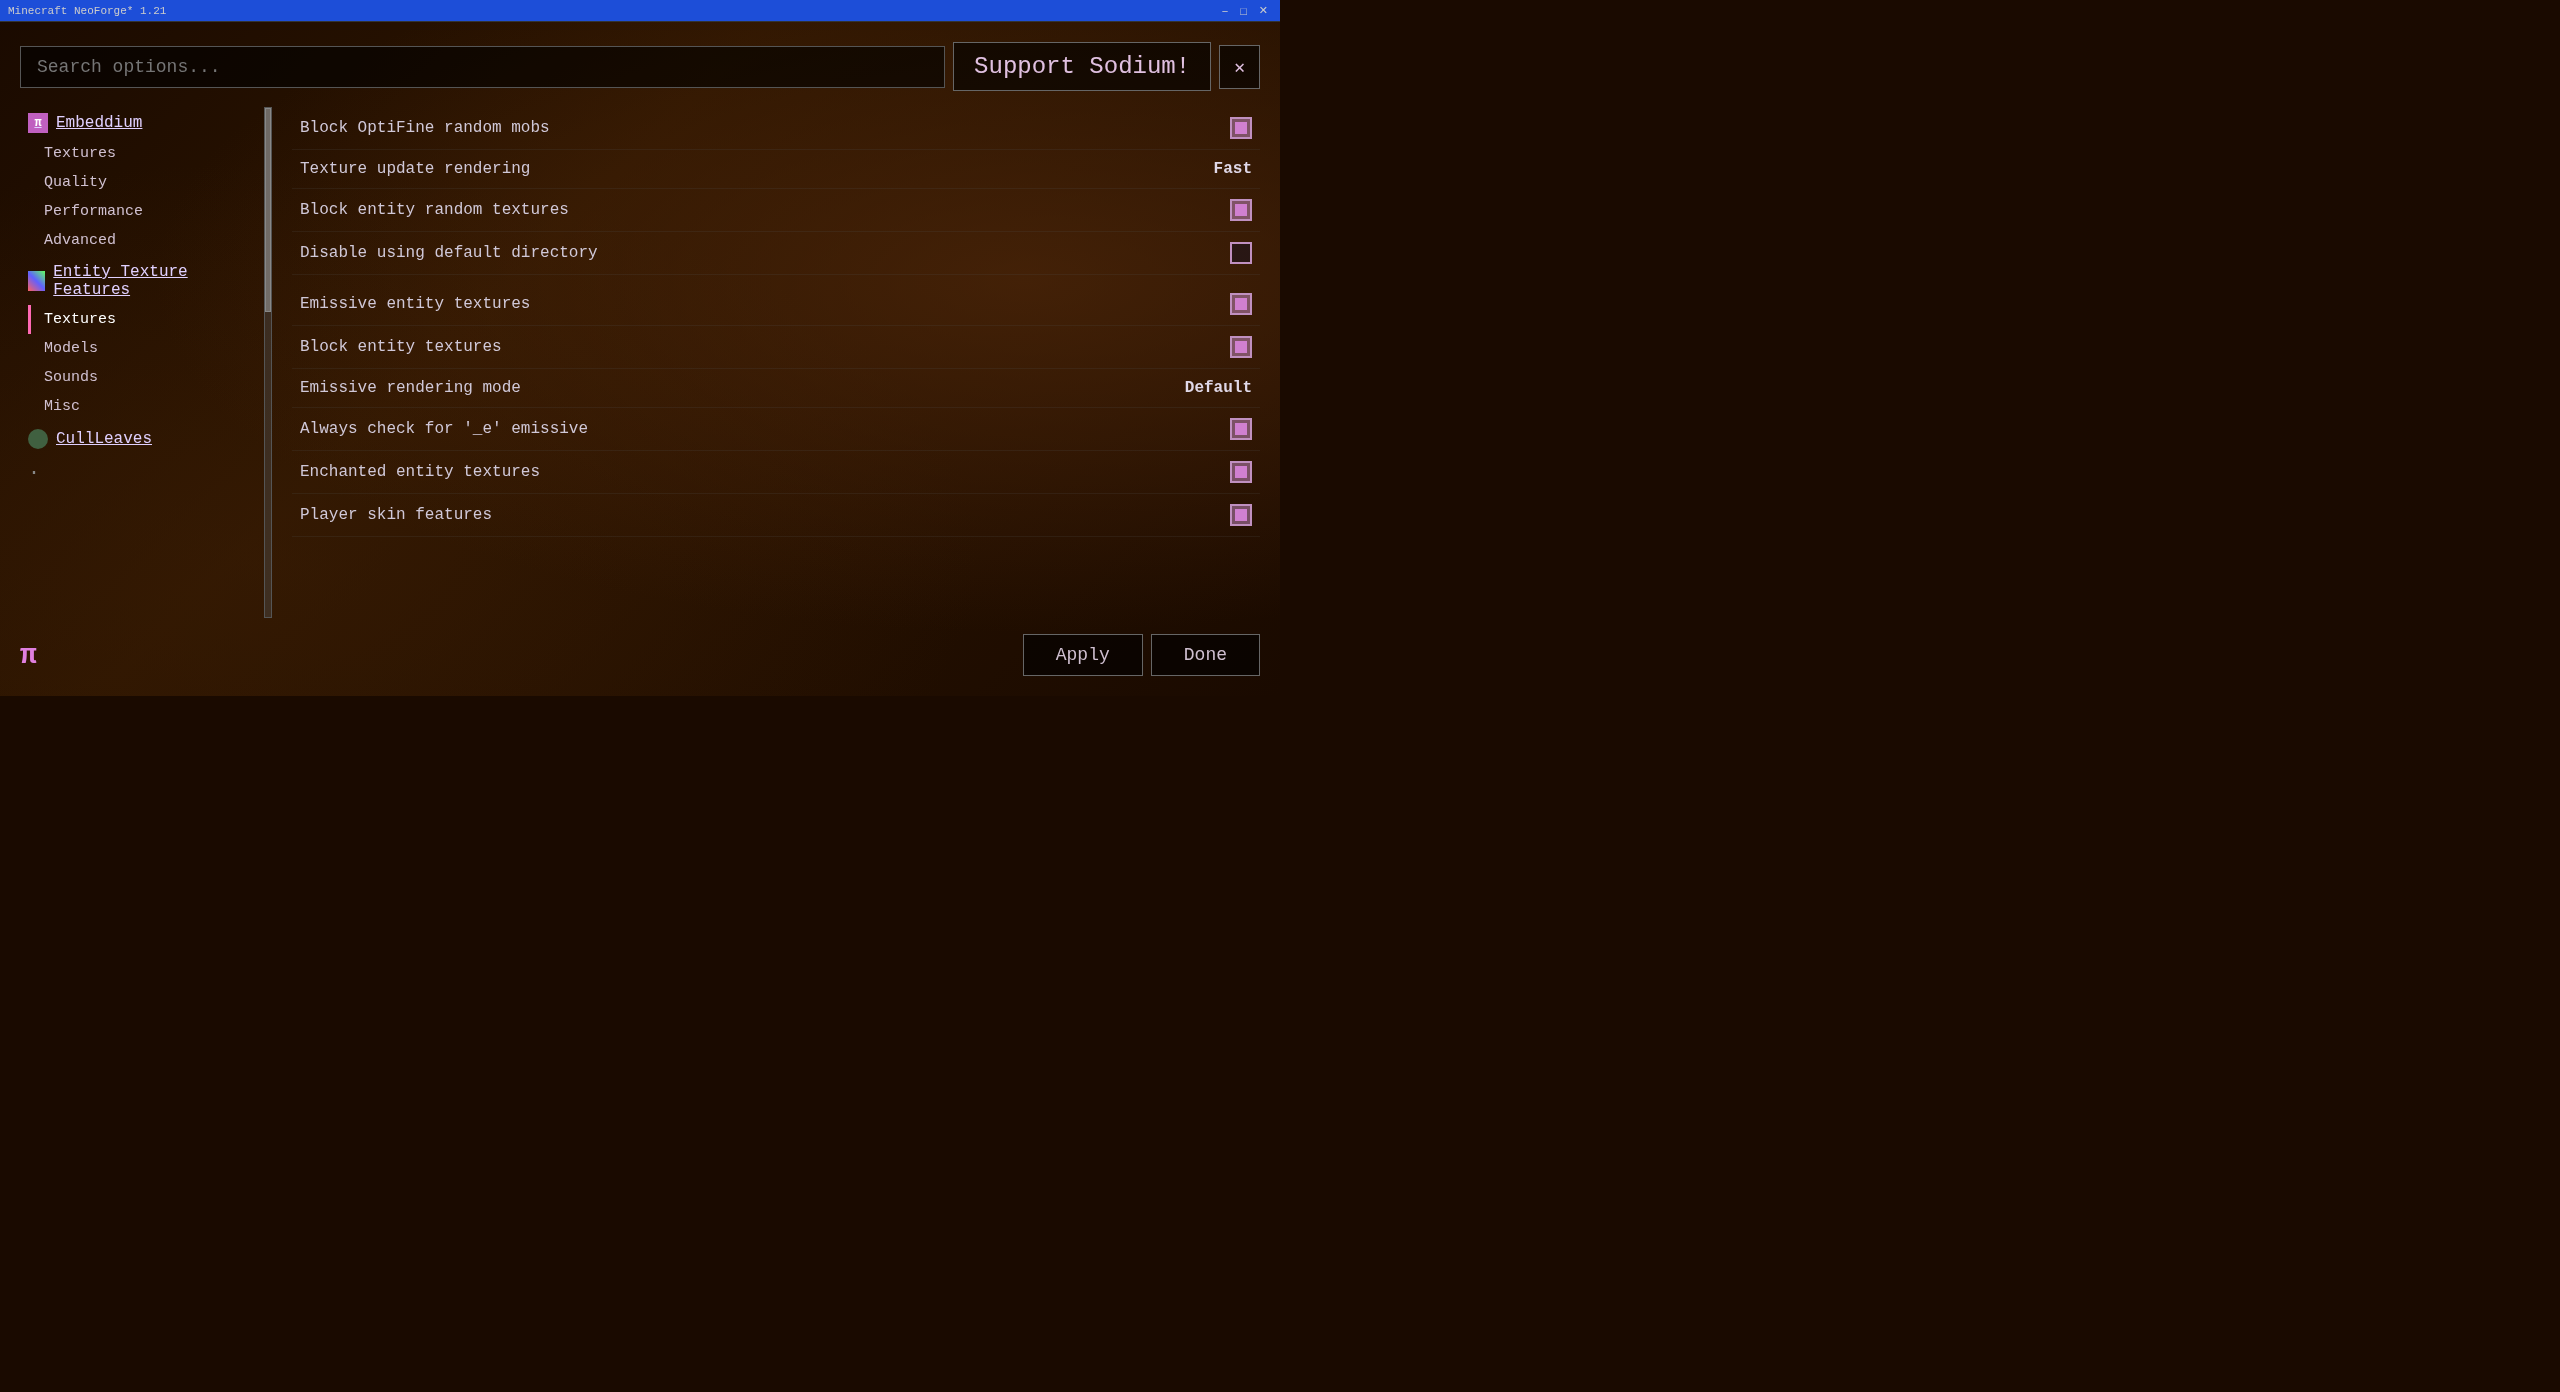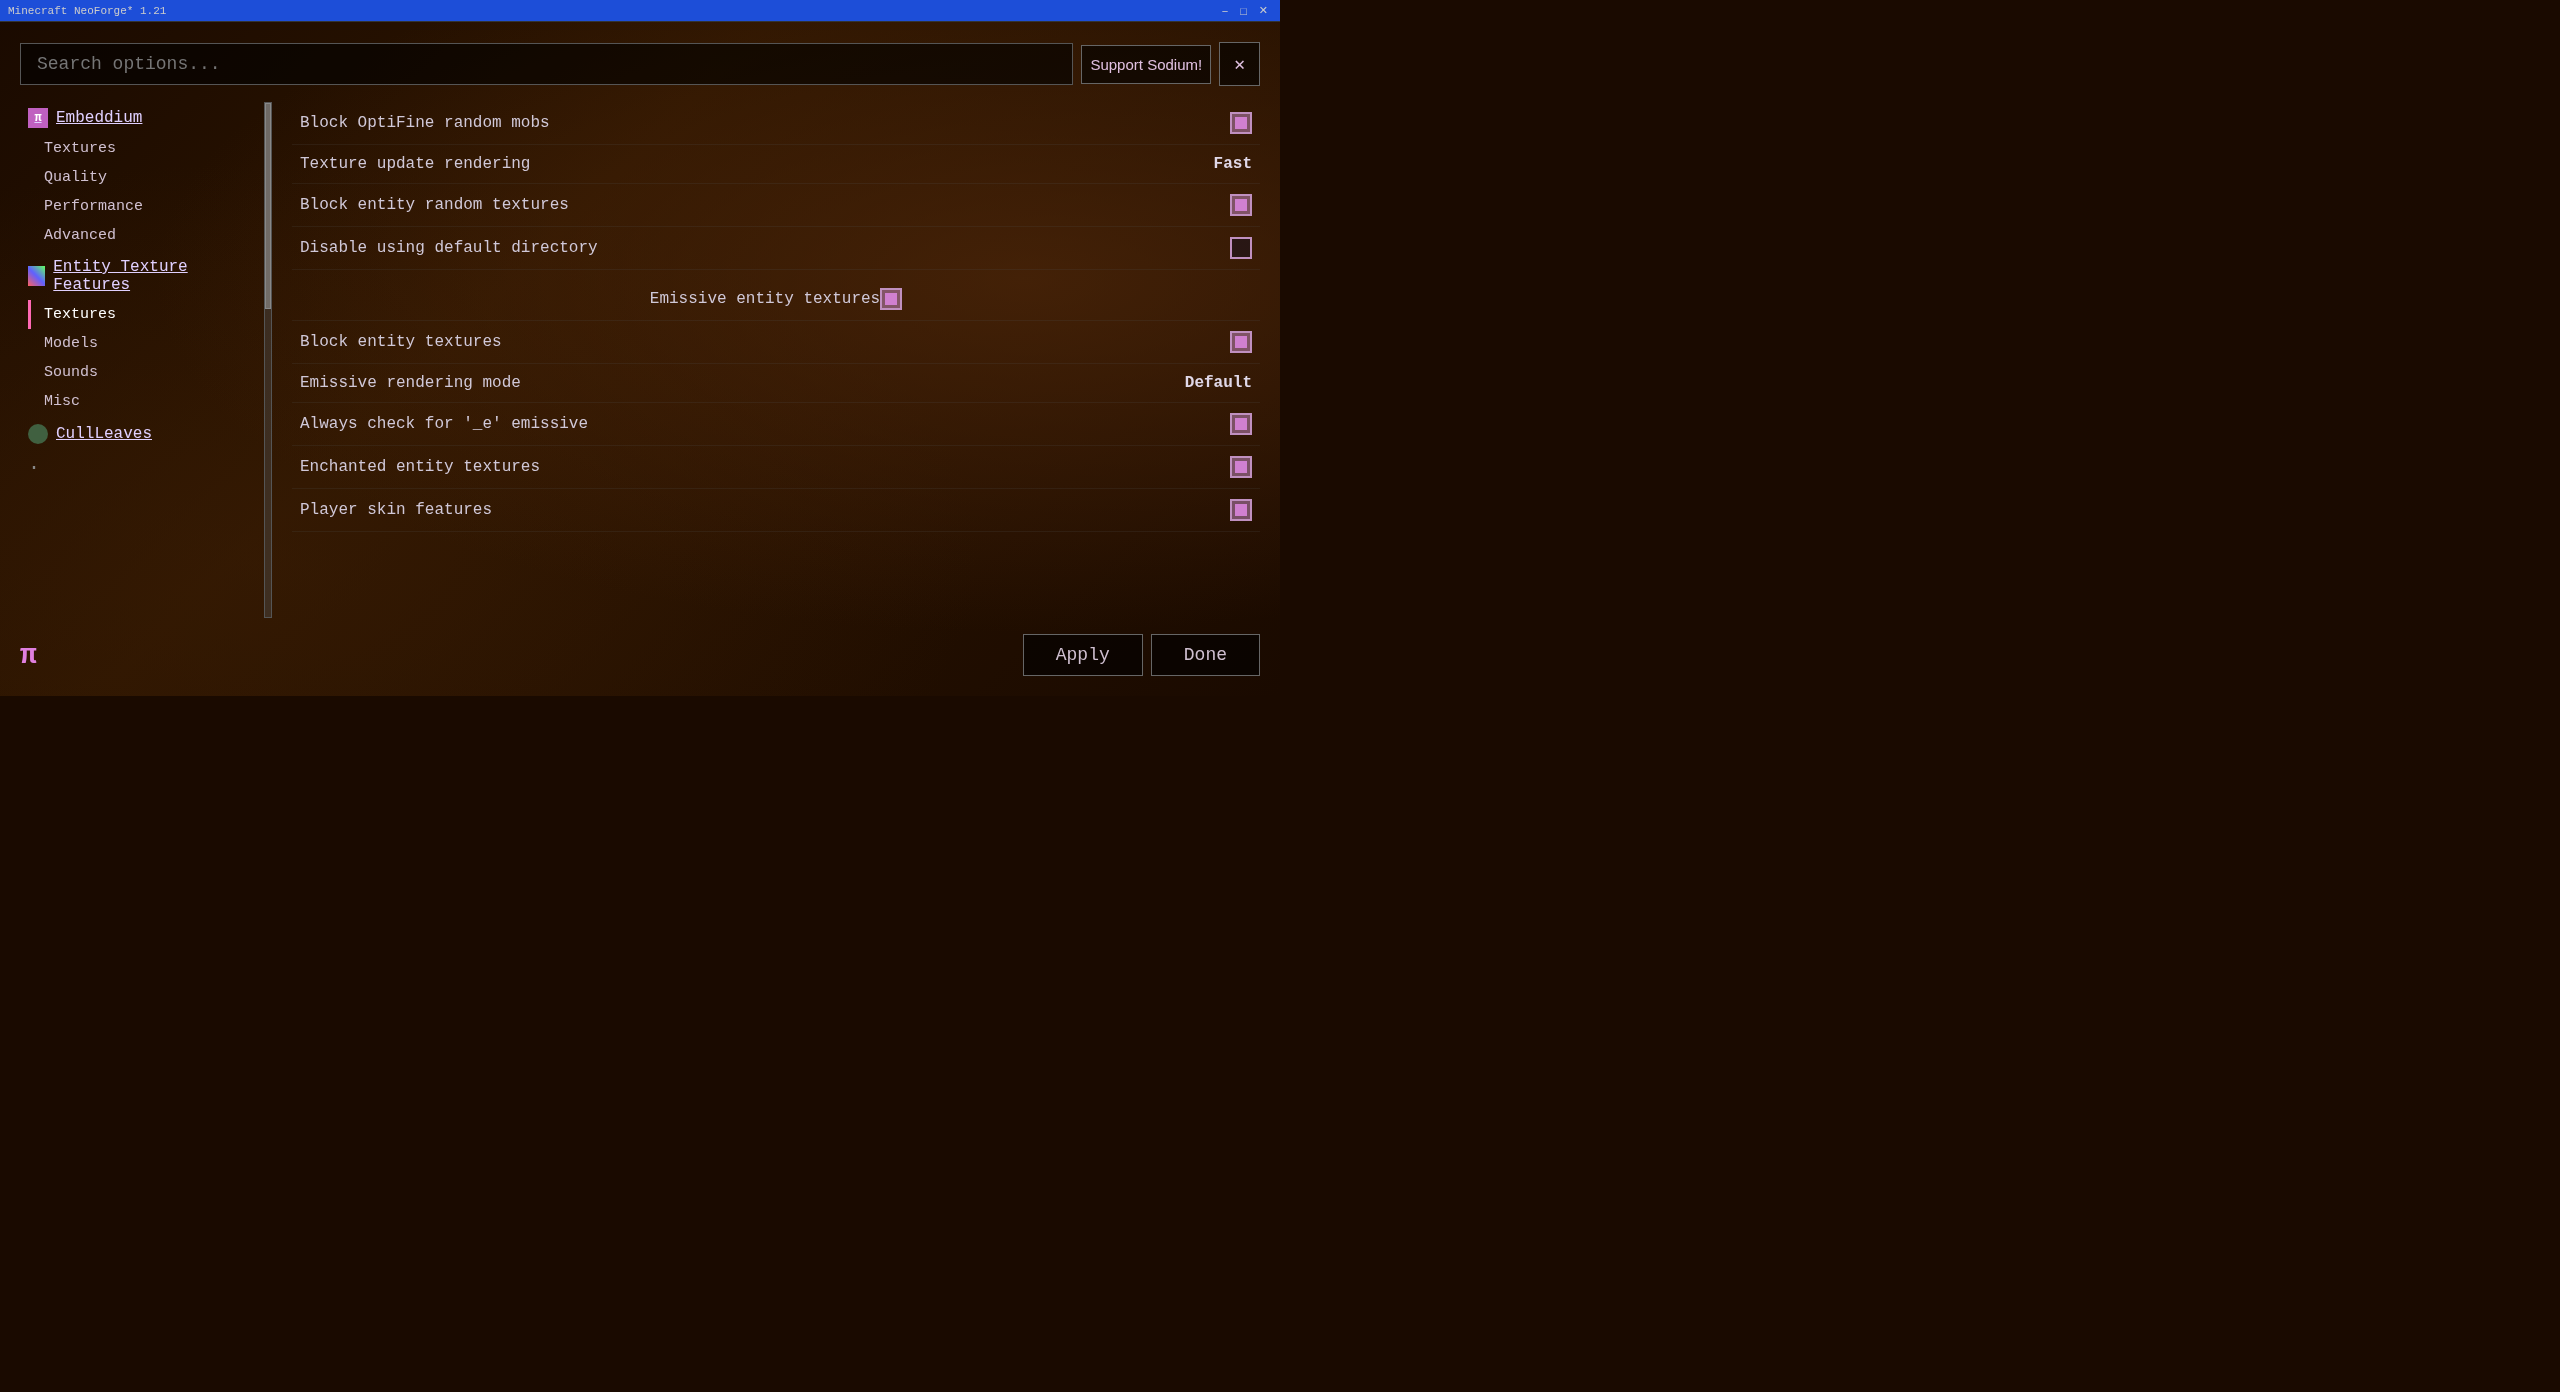--- a/index.html
+++ b/index.html
@@ -78,23 +78,23 @@
       color: #aaa;
       font-family: 'Courier New', Courier, monospace;
       font-size: 18px;
       padding: 10px 16px;
       outline: none;
     }
     .support-btn {
       background: rgba(0,0,0,0.6);
       border: 1px solid #666;
       color: #e0c0e0;
-      font-family: Liberation Sans, sans-serif;
-      font-size: 15px;
-      padding: 10px 8px;
+      font-family: Liberation Mono, monospace;
+      font-size: 24px;
+      padding: 10px 20px;
       cursor: pointer;
     }
     .close-btn {
       background: rgba(0,0,0,0.6);
       border: 1px solid #666;
       color: #e0c0e0;
       font-family: 'Courier New', Courier, monospace;
       font-size: 18px;
       padding: 10px 14px;
       cursor: pointer;
@@ -194,21 +194,20 @@
     .settings-row {
       display: flex;
       align-items: center;
       justify-content: space-between;
       padding: 10px 8px;
       border-bottom: 1px solid rgba(80,80,80,0.2);
     }
 
     .settings-row.group-start {
       margin-top: 8px;
-      justify-content: center;
     }
 
     .settings-label {
       color: #d0c8d8;
       font-size: 16px;
       font-family: 'Courier New', Courier, monospace;
     }
 
     .settings-value {
       color: #e0d8e8;

